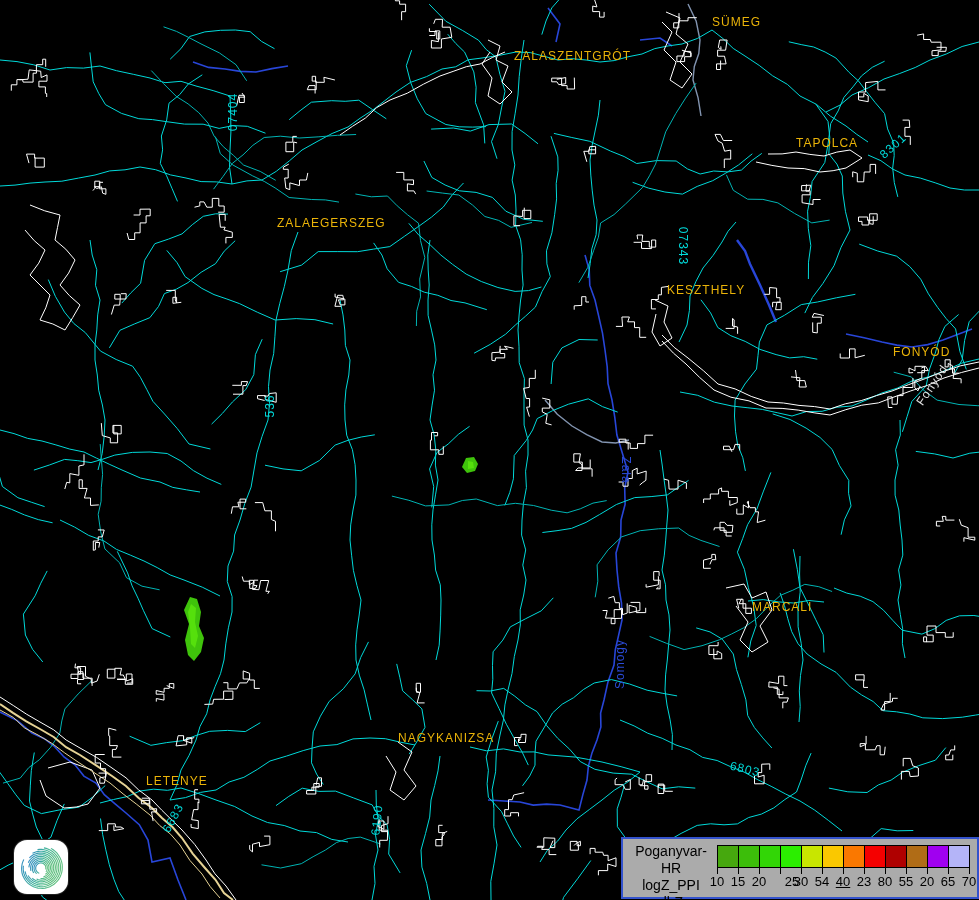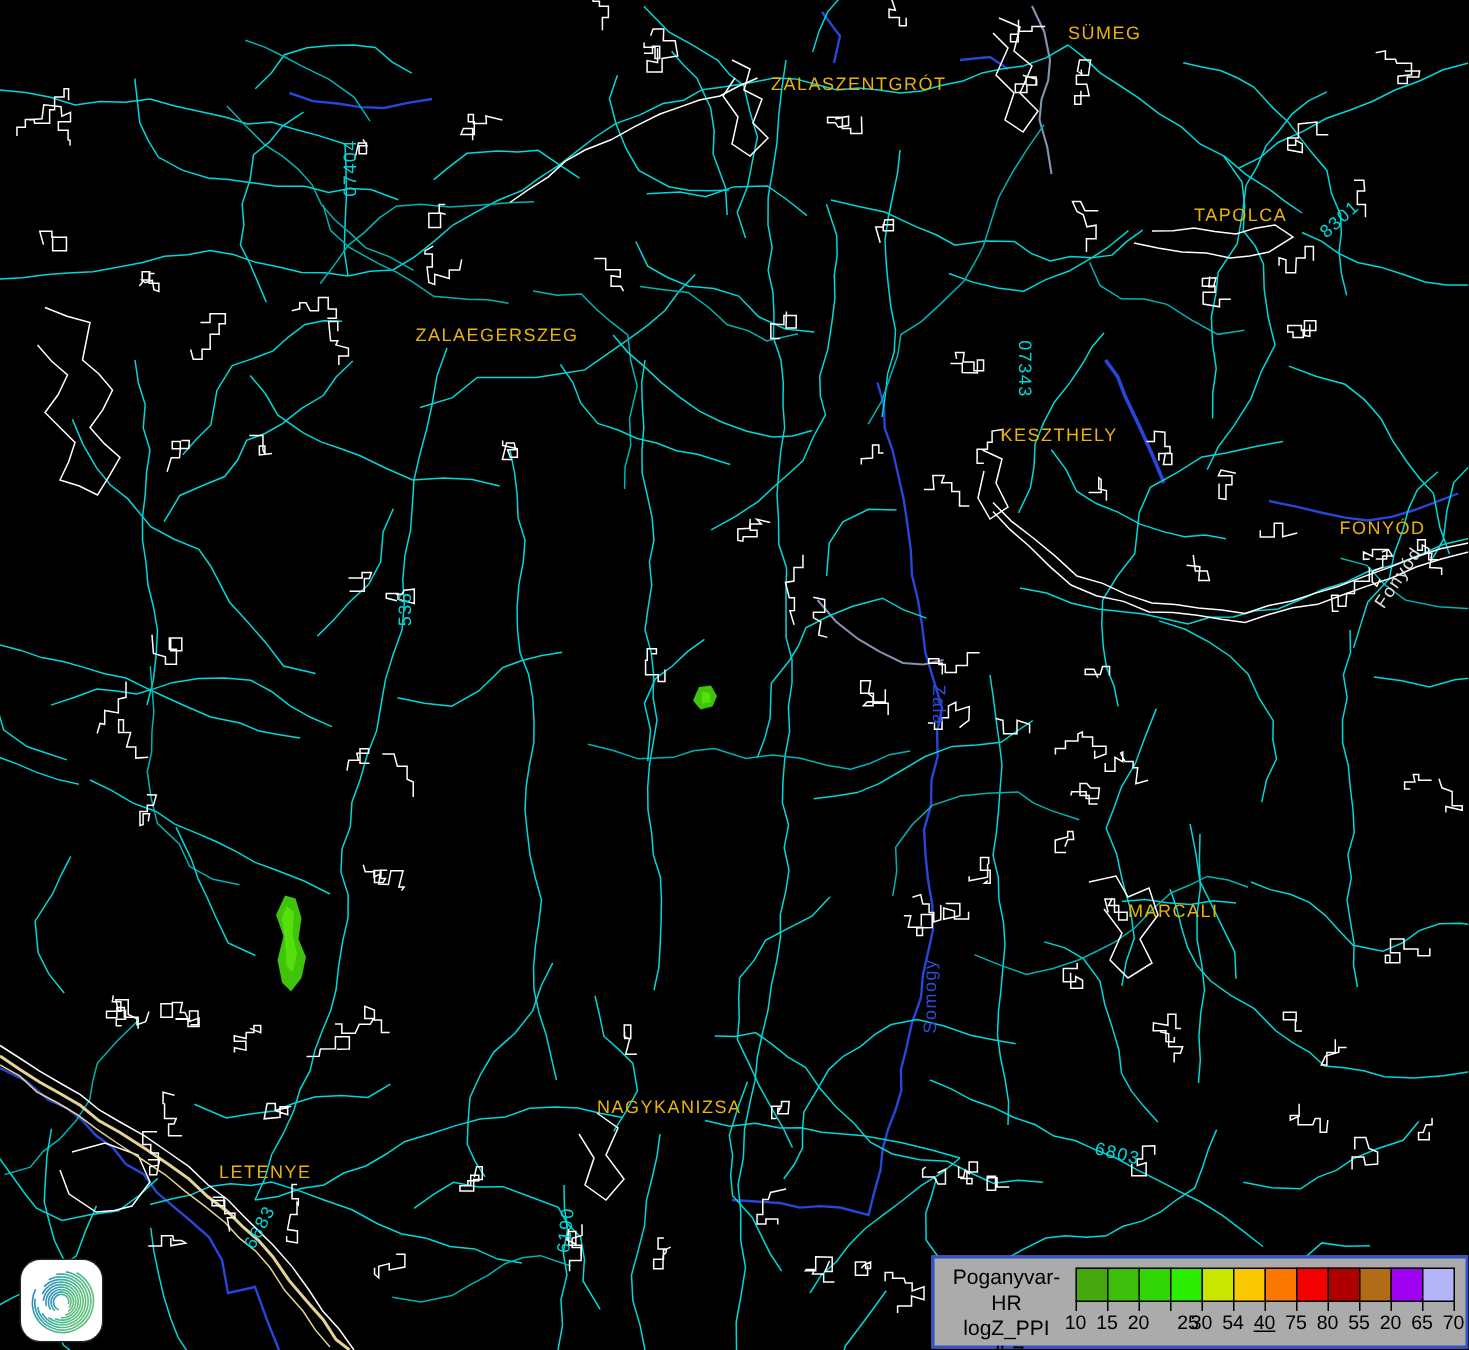--- a/index.html
+++ b/index.html
@@ -338,21 +338,21 @@
         <div class="ticklbl" style="left: 31px;">20</div>
         <div class="tick" style="left: 63px;"></div>
         <div class="ticklbl" style="left: 52px; margin-left: 12px;">25</div>
         <div class="tick" style="left: 84px;"></div>
         <div class="ticklbl" style="left: 73px;">30</div>
         <div class="tick" style="left: 105px;"></div>
         <div class="ticklbl" style="left: 94px;">54</div>
         <div class="tick" style="left: 126px;"></div>
         <div class="ticklbl" style="left: 115px; text-decoration: underline;">40</div>
         <div class="tick" style="left: 147px;"></div>
-        <div class="ticklbl" style="left: 136px;">75</div>
+        <div class="ticklbl" style="left: 136px;">23</div>
         <div class="tick" style="left: 168px;"></div>
         <div class="ticklbl" style="left: 157px;">80</div>
         <div class="tick" style="left: 189px;"></div>
         <div class="ticklbl" style="left: 178px;">55</div>
         <div class="tick" style="left: 210px;"></div>
         <div class="ticklbl" style="left: 199px;">20</div>
         <div class="tick" style="left: 231px;"></div>
         <div class="ticklbl" style="left: 220px;">65</div>
         <div class="tick" style="left: 252px;"></div>
         <div class="ticklbl" style="left: 241px;">70</div>

